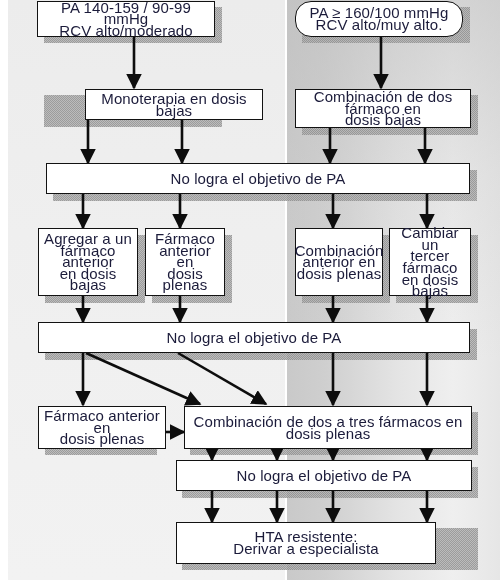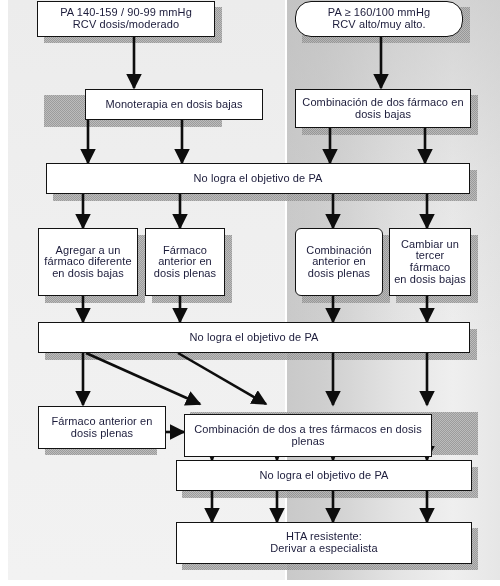--- a/index.html
+++ b/index.html
@@ -30,21 +30,21 @@
   }
   
   .node{
     position:absolute;
     background:#ffffff;
     border:1.4px solid #121212;
     box-sizing:border-box;
     display:flex;align-items:center;justify-content:center;
     text-align:center;
     color:#1b1b3a;
-    font-size:11px;
+    font-size:15px;
     line-height:11.6px;
     letter-spacing:.1px;
     z-index:4;
   }
   .node .lbl{display:block;padding:0 4px;}
   
   .shadow{
     position:absolute;
     z-index:2;
     background-color:#b4b4b4;
@@ -125,21 +125,21 @@
   <div class="shadow" style="left:396px;top:235px;width:82px;height:68px;"></div>
   <div class="shadow" style="left:45px;top:329px;width:432px;height:31px;"></div>
   <div class="shadow" style="left:45px;top:412px;width:112px;height:43px;"></div>
   <div class="shadow" style="left:190px;top:412px;width:288px;height:43px;"></div>
   <div class="shadow" style="left:182px;top:467px;width:296px;height:31px;"></div>
   <div class="shadow" style="left:182px;top:528px;width:296px;height:42px;"></div>
 
   <div class="node" style="left:37px;top:1px;width:178px;height:36px;">
     <span class="lbl">
       <span>PA 140-159 / 90-99 mmHg</span><br>
-      <span>RCV dosis/moderado</span>
+      <span>RCV alto/moderado</span>
     </span>
   </div>
 
   <div class="node" style="left:295px;top:1px;width:168px;height:36px;border-radius:16px;">
     <span class="lbl">
       <span>PA ≥ 160/100 mmHg</span><br>
       <span>RCV alto/muy alto.</span>
     </span>
   </div>
 
@@ -154,34 +154,34 @@
     </span>
   </div>
 
   <div class="node" style="left:46px;top:163px;width:424px;height:31px;">
     <span class="lbl">No logra el objetivo de PA</span>
   </div>
 
   <div class="node" style="left:38px;top:228px;width:100px;height:68px;">
     <span class="lbl">
       <span>Agregar a un</span><br>
-      <span>fármaco diferente</span><br>
+      <span>fármaco anterior</span><br>
       <span>en dosis bajas</span>
     </span>
   </div>
 
   <div class="node" style="left:145px;top:228px;width:80px;height:68px;">
     <span class="lbl">
       <span>Fármaco</span><br>
       <span>anterior en</span><br>
       <span>dosis plenas</span>
     </span>
   </div>
 
-  <div class="node" style="left:295px;top:228px;width:88px;height:68px;border-radius:6px;">
+  <div class="node" style="left:295px;top:228px;width:88px;height:68px;">
     <span class="lbl">
       <span>Combinación</span><br>
       <span>anterior en</span><br>
       <span>dosis plenas</span>
     </span>
   </div>
 
   <div class="node" style="left:389px;top:228px;width:82px;height:68px;">
     <span class="lbl">
       <span>Cambiar un</span><br>
@@ -194,28 +194,28 @@
     <span class="lbl">No logra el objetivo de PA</span>
   </div>
 
   <div class="node" style="left:38px;top:406px;width:128px;height:43px;">
     <span class="lbl">
       <span>Fármaco anterior en</span><br>
       <span>dosis plenas</span>
     </span>
   </div>
 
-  <div class="node" style="left:184px;top:406px;width:248px;height:43px;margin-top:8px;">
+  <div class="node" style="left:184px;top:406px;width:288px;height:43px;">
     <span class="lbl">Combinación de dos a tres fármacos en dosis plenas</span>
   </div>
 
   <div class="node" style="left:176px;top:460px;width:296px;height:31px;">
     <span class="lbl">No logra el objetivo de PA</span>
   </div>
 
-  <div class="node" style="left:176px;top:522px;width:296px;height:42px;">
+  <div class="node" style="left:176px;top:522px;width:260px;height:42px;">
     <span class="lbl">
       <span>HTA resistente:</span><br>
       <span>Derivar a especialista</span>
     </span>
   </div>
 
 </div>
 
 </body></html>

